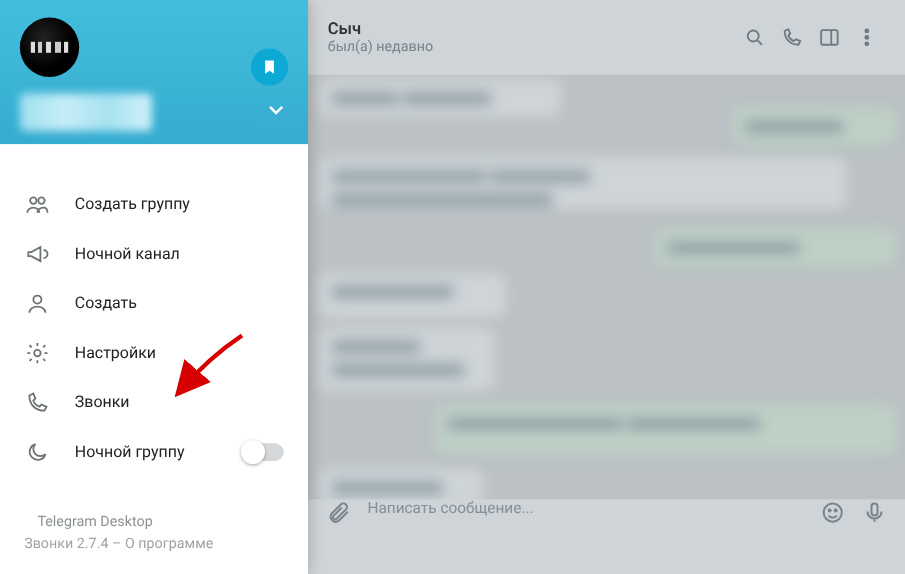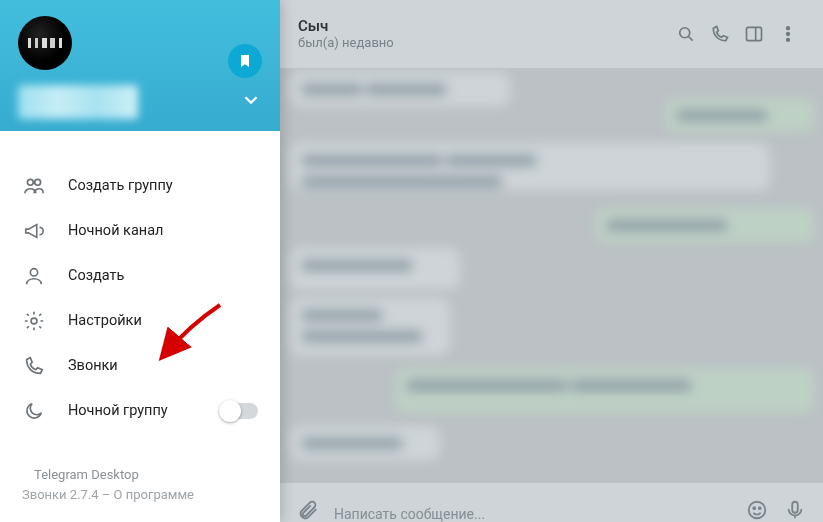--- a/index.html
+++ b/index.html
@@ -14,21 +14,21 @@
 .chat-header .titles { flex:1; line-height:1.25; }
 .chat-header .chat-name { font-size:15px; font-weight:600; color:#222; }
 .chat-header .chat-status { font-size:13px; color:#8a8f93; }
 .chat-header .hicon { width:34px; height:34px; display:flex; align-items:center; justify-content:center; color:#7d8488; cursor:pointer; }
 .chat-header .hicon svg { width:20px; height:20px; stroke:#7d8488; fill:none; stroke-width:2; }
 
 .msgs { flex:1; position:relative; padding: 12px 22px; }
 .bubble { background:#fff; border-radius:10px; padding:8px 12px; position:absolute; box-shadow:0 1px 1px rgba(0,0,0,.08); }
 .blur { filter: blur(6px); }
 
-.composer { height: 39px; background:#fff; display:flex; align-items:flex-end; padding:0 16px; gap:14px; z-index:2; position:relative; }
+.composer { height: 68px; background:#fff; display:flex; align-items:flex-start; padding:0 16px; gap:14px; z-index:2; position:relative; }
 .composer .cicon { width:24px; height:24px; color:#8b9195; display:flex; align-items:center; justify-content:center; cursor:pointer; }
 .composer .cicon svg { width:22px; height:22px; stroke:#8b9195; fill:none; stroke-width:2; }
 .composer input { flex:1; border:none; outline:none; font-size:14px; color:#666; background:transparent; }
 .composer input::placeholder { color:#9aa0a4; }
 
 .sidebar { position:absolute; left:0; top:0; width:280px; bottom:0; background:#fff; z-index:10; box-shadow: 2px 0 12px rgba(0,0,0,.18); display:flex; flex-direction:column; }
 .side-top { background:#3fb7d6; background: linear-gradient(#43bedd,#36acd0); height:155px; position:relative; padding:16px 18px 12px; color:#fff; }
 .avatar { width:54px; height:54px; border-radius:50%; background: radial-gradient(ellipse at 40% 35%, #222 0%, #000 55%, #000 100%); position:relative; overflow:hidden; }
 .avatar::after { content:""; position:absolute; left:10px; right:10px; top:22px; height:10px; background:linear-gradient(90deg,#ddd 0 10%, transparent 10% 20%,#ccc 20% 30%,transparent 30% 40%,#ddd 40% 55%,transparent 55% 65%,#ccc 65% 80%,transparent 80% 90%,#ddd 90% 100%); filter:blur(.4px); }
 .bookmark { position:absolute; right:18px; top:44px; width:34px; height:34px; border-radius:50%; background:#0ea8d5; display:flex; align-items:center; justify-content:center; }

